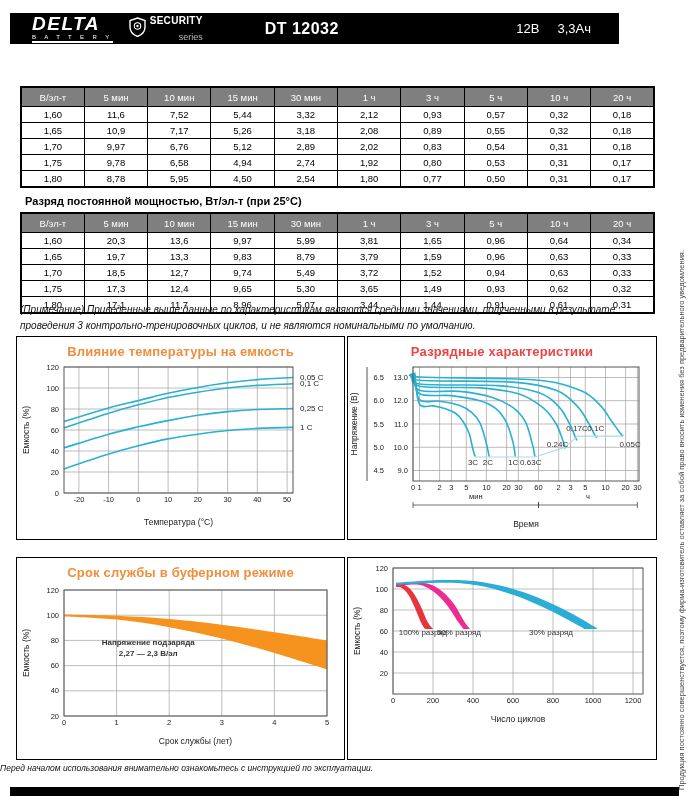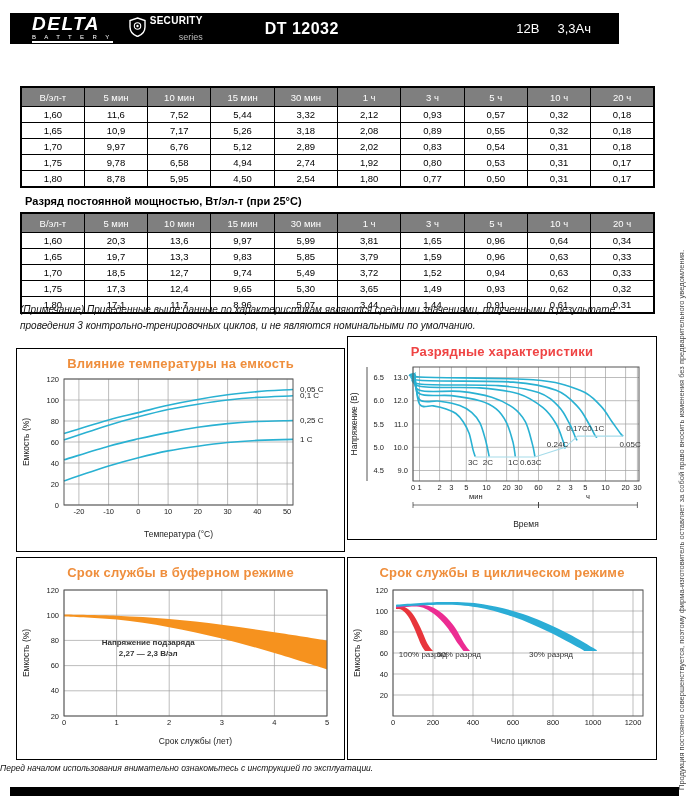--- a/index.html
+++ b/index.html
@@ -23,21 +23,21 @@
   .t1{top:69px;}  .t2{top:195px;}
   table{position:absolute;left:20px;width:635px;border-collapse:collapse;table-layout:fixed;font-size:9.5px;border:2px solid #000;}
   #table-0{top:86px;} #table-1{top:212px;}
   th{background:#7f7f7f;color:#fff;font-weight:normal;height:16px;border:1px solid #000;font-size:9.5px;}
   td{background:#fff;text-align:center;height:13px;border:1px solid #000;}
 
   .note{position:absolute;left:20px;top:302px;width:628px;font-style:italic;font-size:10px;line-height:1.55;color:#111;}
 
   
   .chart-box{position:absolute;border:1px solid #000;background:#fff;}
-  #box-0{left:16px;top:348px;width:327px;height:202px;}
+  #box-0{left:16px;top:336px;width:327px;height:202px;}
   #box-1{left:347px;top:336px;width:308px;height:202px;}
   #box-2{left:16px;top:557px;width:327px;height:201px;}
   #box-3{left:347px;top:557px;width:308px;height:201px;}
   .chart-title{font-size:13px;font-weight:bold;text-align:center;margin-top:7px;letter-spacing:0.2px;}
   .chart-mount svg{display:block;margin:2px auto 0;overflow:visible;}
 
   .footer{position:absolute;left:0;top:763px;width:689px;font-style:italic;font-size:8.5px;color:#111;}
   .bottombar{position:absolute;left:10px;top:787px;width:669px;height:9px;background:#000;}
 
   .side-note{position:absolute;left:673px;top:425px;width:0;height:0;overflow:visible;}
@@ -179,21 +179,21 @@
           <td>1,65</td>
           <td>0,96</td>
           <td>0,64</td>
           <td>0,34</td>
         </tr>
         <tr>
           <td>1,65</td>
           <td>19,7</td>
           <td>13,3</td>
           <td>9,83</td>
-          <td>5,85</td>
+          <td>8,79</td>
           <td>3,79</td>
           <td>1,59</td>
           <td>0,96</td>
           <td>0,63</td>
           <td>0,33</td>
         </tr>
         <tr>
           <td>1,70</td>
           <td>18,5</td>
           <td>12,7</td>
@@ -394,21 +394,20 @@
           <text x="41" y="35.8" font-size="7.5" fill="#222" text-anchor="end">100</text>
           <text x="41" y="10.6" font-size="7.5" fill="#222" text-anchor="end">120</text>
           <text x="130.2" y="63.4" font-size="8" fill="#333" text-anchor="middle" font-weight="bold">Напряжение подзаряда</text>
           <text x="130.2" y="73.5" font-size="8" fill="#333" text-anchor="middle" font-weight="bold">2,27 — 2,3 В/эл</text>
           <text x="177.5" y="162" font-size="8.5" fill="#222" text-anchor="middle">Срок службы (лет)</text>
           <text transform="rotate(-90)" x="-71" y="11" font-size="8.5" fill="#222" text-anchor="middle">Емкость (%)</text>
         </svg>
       </div>
   </div>
   <div class="chart-box" id="box-3">
-    <div class="chart-title" style="color: rgb(239, 142, 60);">Срок службы в циклическом режиме</div>
     <div class="chart-mount" id="chart-3">
         <svg width="306" height="166" viewBox="0 0 306 166">
           <line x1="44.0" y1="8" x2="44.0" y2="134" stroke="#a0a0a0" stroke-width="0.7"></line>
           <line x1="84.0" y1="8" x2="84.0" y2="134" stroke="#a0a0a0" stroke-width="0.7"></line>
           <line x1="124.0" y1="8" x2="124.0" y2="134" stroke="#a0a0a0" stroke-width="0.7"></line>
           <line x1="164.0" y1="8" x2="164.0" y2="134" stroke="#a0a0a0" stroke-width="0.7"></line>
           <line x1="204.0" y1="8" x2="204.0" y2="134" stroke="#a0a0a0" stroke-width="0.7"></line>
           <line x1="244.0" y1="8" x2="244.0" y2="134" stroke="#a0a0a0" stroke-width="0.7"></line>
           <line x1="284.0" y1="8" x2="284.0" y2="134" stroke="#a0a0a0" stroke-width="0.7"></line>
           <line x1="44" y1="113.0" x2="294" y2="113.0" stroke="#a0a0a0" stroke-width="0.7"></line>

